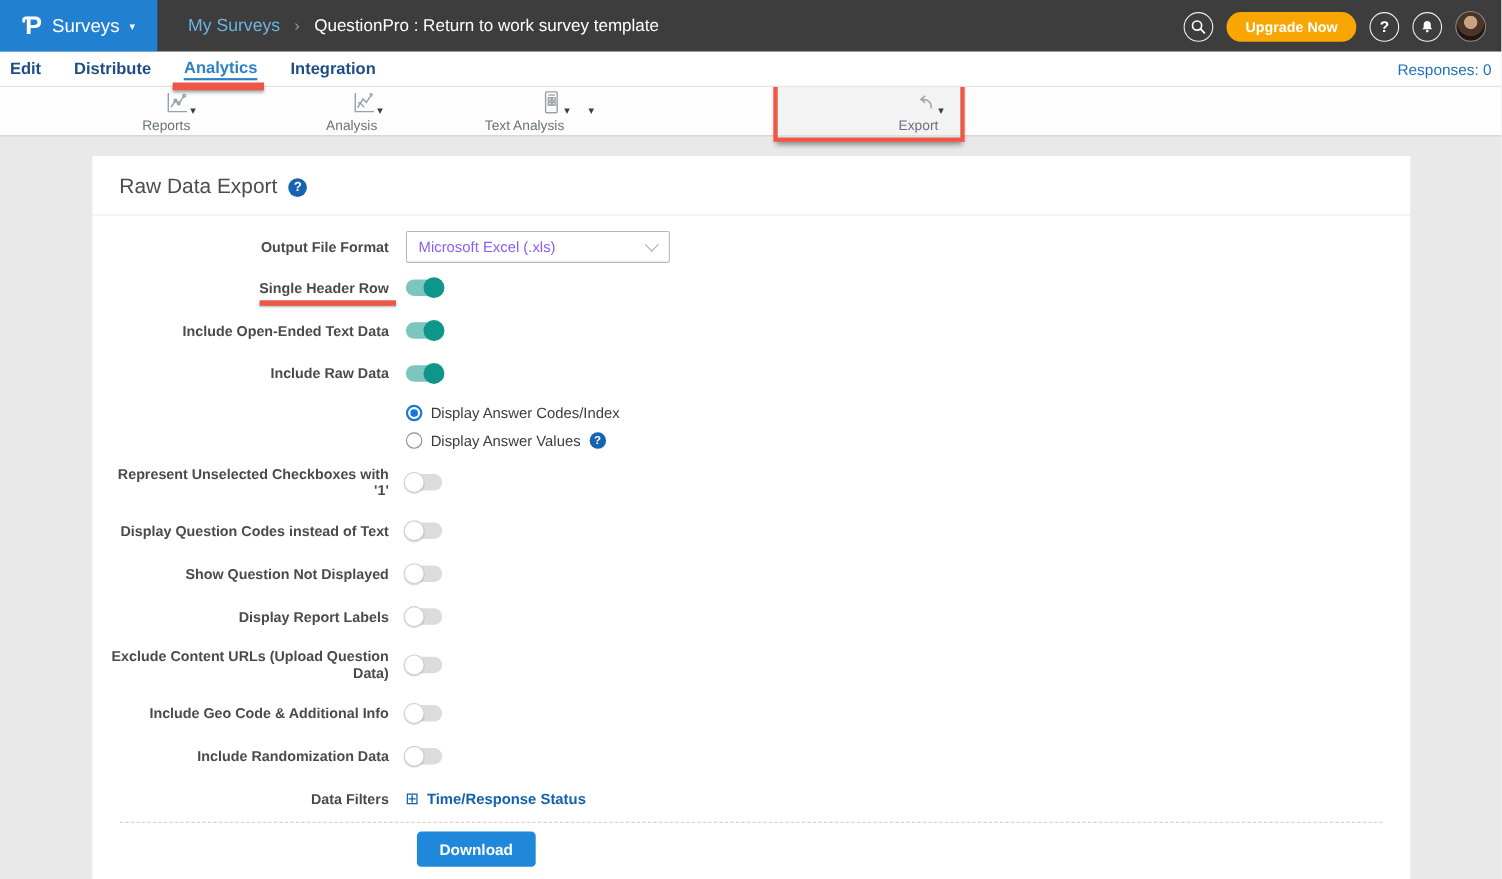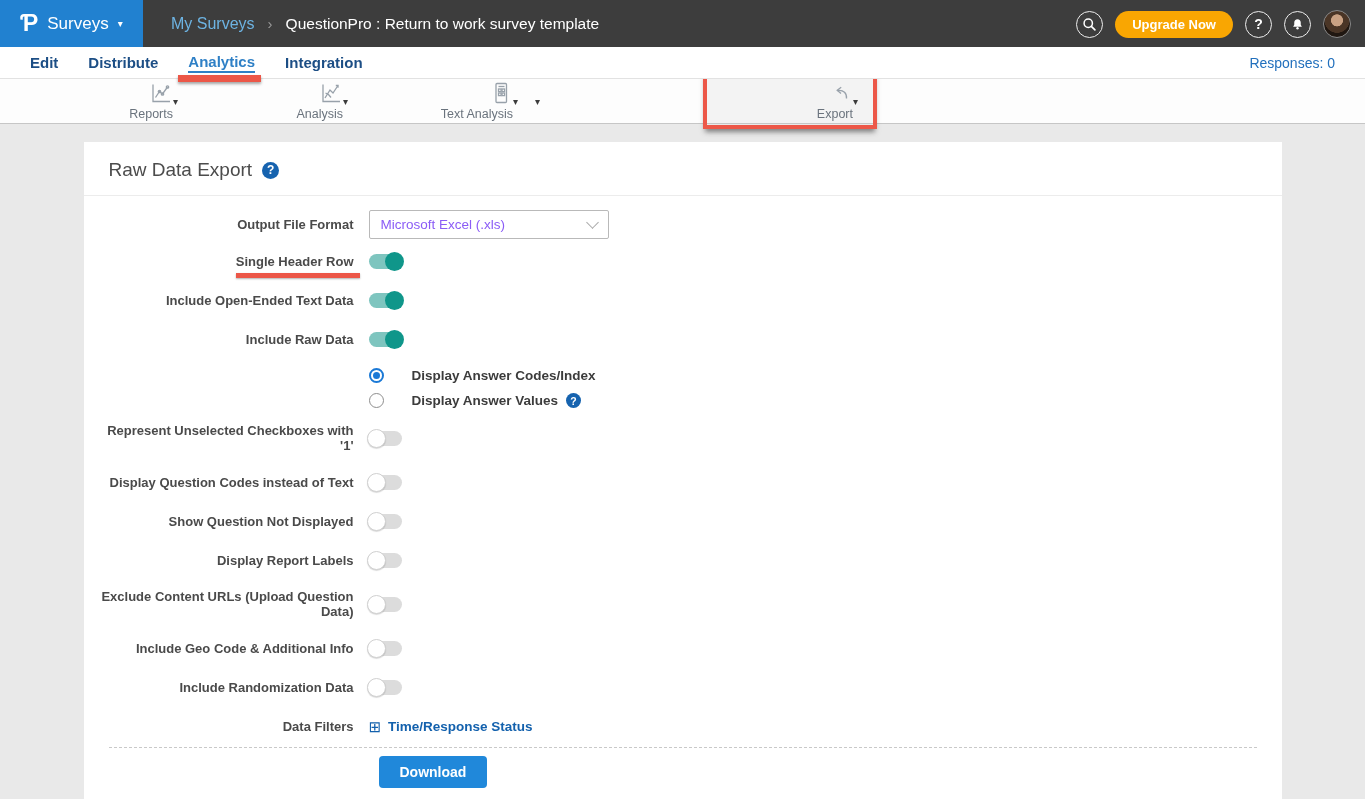--- a/index.html
+++ b/index.html
@@ -21,21 +21,21 @@
   .circle-btn { width:27px; height:27px; border-radius:50%; border:1.5px solid #ededed;
     display:flex; align-items:center; justify-content:center; cursor:pointer;
     color:#fff; font-weight:bold; font-size:14px; background:transparent; }
   .upgrade-btn { background:#f9a602; color:#fff; font-weight:bold; font-size:13px;
     border:none; border-radius:14px; height:27px; padding:0 17px; cursor:pointer; }
   .avatar { width:28px; height:28px; border-radius:50%; border:1px solid #888; cursor:pointer;
     background:radial-gradient(circle at 50% 36%, #c9a183 0 27%, #4a3526 30% 58%, #201711 60%); }
 
   
   .navbar { display:flex; align-items:center; height:32px; background:#fff;
-    padding:0 30px; border-bottom:1px solid #e2e2e2; position:relative; z-index:6; }
+    padding:0 9px; border-bottom:1px solid #e2e2e2; position:relative; z-index:6; }
   .nav-tab { font-size:15px; font-weight:bold; color:#1c4e85; margin-right:30px;
     cursor:pointer; position:relative; }
   .nav-tab.active { color:#2f80c6; border-bottom:2px solid #2f80c6; padding-bottom:1px; }
   .nav-tab.active::after { content:''; position:absolute; left:-10px; right:-6px; top:22px;
     height:7px; background:#ec5748; box-shadow:0 2px 3px rgba(0,0,0,.35); }
   .nav-responses { margin-left:auto; color:#2270bd; font-size:14px; }
 
   
   .toolbar { display:flex; align-items:stretch; height:45px; background:#fdfdfd;
     border-bottom:1px solid #c6c6c6; padding-left:25px; position:relative; z-index:4; }
@@ -84,21 +84,21 @@
   .toggle.off .knob { position:absolute; left:-2px; top:-2px; width:19px; height:19px;
     border-radius:50%; background:#fff; border:1px solid #d0d0d0; box-shadow:0 1px 1px rgba(0,0,0,.15); }
 
   .radio-group { margin-bottom:15px; }
   .radio-line { display:flex; align-items:center; gap:8px; cursor:pointer; }
   .radio-line + .radio-line { margin-top:10px; }
   .radio { width:15px; height:15px; border-radius:50%; background:#fff; flex:0 0 auto; }
   .radio.sel { border:2px solid #1b79d6; position:relative; }
   .radio.sel::after { content:''; position:absolute; inset:2px; border-radius:50%; background:#1b79d6; }
   .radio.unsel { border:1px solid #8e8e8e; }
-  .radio-label { font-size:13.5px; font-weight:bold; color:#3c3c3c;margin-left:20px; }
+  .radio-label { font-size:13.5px; font-weight:normal; color:#3c3c3c; }
 
   .filters-link { display:flex; align-items:center; gap:7px; cursor:pointer; }
   .plus-box-icon { color:#1361ad; font-size:15px; line-height:1; }
   .filters-link-label { color:#1361ad; font-size:13.5px; font-weight:bold; }
 
   .dashed-divider { border-top:1px dashed #c9c9c9; margin:11px 25px 0; }
   .btn-row { padding:8px 0 14px 295px; }
   .download-btn { background:#2088da; color:#fff; border:none; border-radius:4px;
     height:32px; padding:0 21px; font-size:14px; font-weight:bold;
     font-family:"Liberation Sans", sans-serif; cursor:pointer; }

